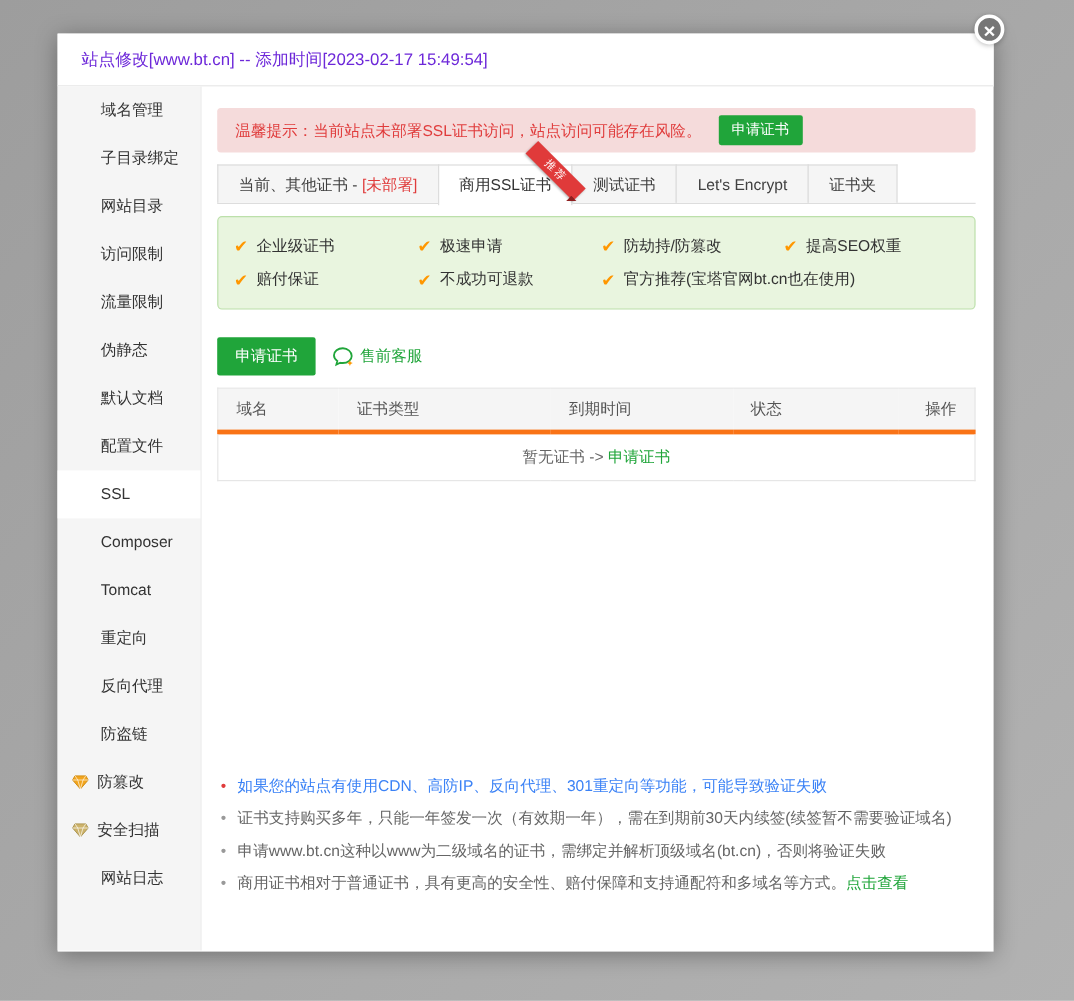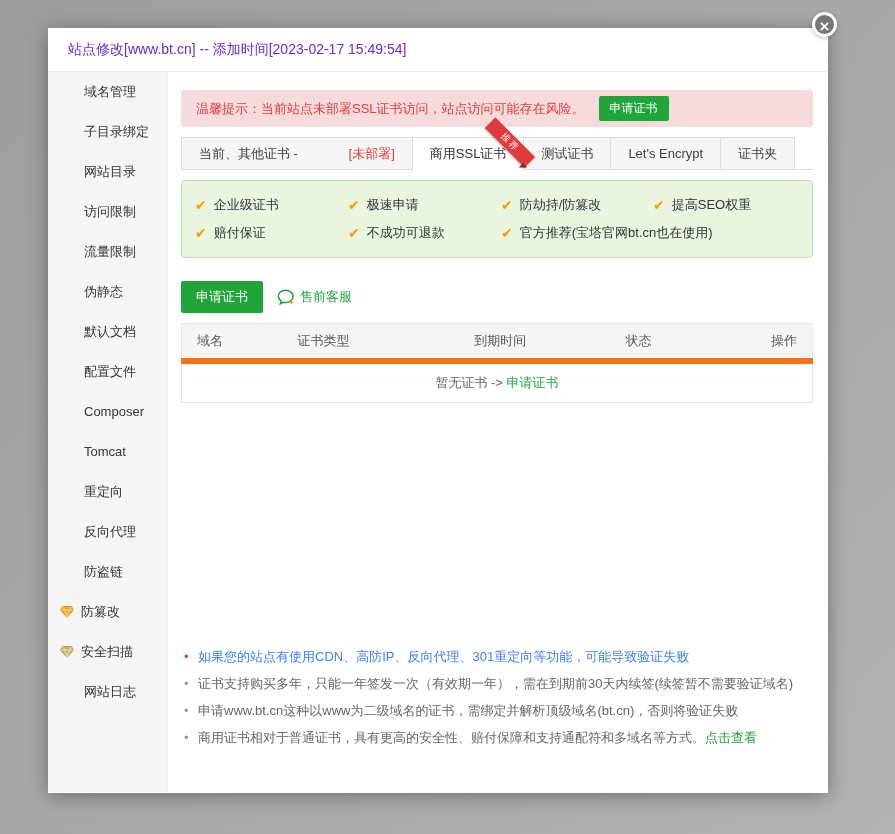--- a/index.html
+++ b/index.html
@@ -46,21 +46,21 @@
     margin-left:14px; background:#20a53a; color:#fff; font-size:12px;
     padding:4px 11px; border:none; border-radius:2px; cursor:pointer;
   }
   
   .tabs { display:flex; margin-top:10px; border-bottom:1px solid #ddd; height:33px; }
   .tab {
     background:#f5f5f5; border:1px solid #ddd; border-bottom:none; margin-right:-1px;
     font-size:13px; color:#404040; padding:0 17px; line-height:32px; cursor:pointer;
     position:relative; white-space:nowrap;
   }
-  .tab .red-tag { color:#e03c3c;margin-left:47px; }
+  .tab .red-tag { color:#e03c3c; }
   .tab.active { background:#fff; color:#333; height:34px; z-index:2; }
   .ribbon {
     position:absolute; top:-3px; right:-15px; width:56px; height:15px;
     background:#e03a3a; transform:rotate(45deg); transform-origin:center;
     color:#fff; font-size:9px; line-height:15px; text-align:center; letter-spacing:2px;
     box-shadow:0 1px 2px rgba(0,0,0,.3); pointer-events:none;
   }
   .ribbon::after {
     content:""; position:absolute; right:-2px; bottom:-4px;
     border:3px solid transparent; border-top-color:#8f1f1f; border-left-color:#8f1f1f;
@@ -78,21 +78,21 @@
   .btn-apply {
     background:#20a53a; color:#fff; border:none; border-radius:2px;
     font-size:13px; padding:7px 15px; cursor:pointer;
   }
   .presale { margin-left:14px; display:flex; align-items:center; color:#20a53a; font-size:13px; cursor:pointer; }
   .presale svg { margin-right:4px; }
   
   .cert-table { margin-top:10px; width:100%; border-collapse:collapse; border:1px solid #e6e6e6; font-size:13px; }
   .cert-table th {
     background:#f5f5f5; font-weight:normal; color:#555; text-align:left;
-    padding:8px 0 8px 15px; border-bottom:6px solid #f97316;
+    padding:8px 0 8px 15px; border-bottom:4px solid #f97316;
   }
   .cert-table th.col-op { text-align:right; padding-right:15px; padding-left:0; }
   .cert-table td { padding:10px 0; text-align:center; color:#666; }
   .green-link { color:#20a53a; cursor:pointer; text-decoration:none; }
   
   .notes { margin-top:240px; }
   .note { position:relative; padding-left:17px; line-height:27px; font-size:13px; color:#666; white-space:nowrap; }
   .note::before { content:"•"; position:absolute; left:3px; color:#999; }
   .note.red { color:#3b82f6; }
   .note.red::before { color:#e03c3c; }
@@ -107,20 +107,21 @@
   <div class="dialog-body">
     <div class="sidebar">
       <div class="side-item">域名管理</div>
       <div class="side-item">子目录绑定</div>
       <div class="side-item">网站目录</div>
       <div class="side-item">访问限制</div>
       <div class="side-item">流量限制</div>
       <div class="side-item">伪静态</div>
       <div class="side-item">默认文档</div>
       <div class="side-item">配置文件</div>
+      <div class="side-item active">SSL</div>
       <div class="side-item">Composer</div>
       <div class="side-item">Tomcat</div>
       <div class="side-item">重定向</div>
       <div class="side-item">反向代理</div>
       <div class="side-item">防盗链</div>
       <div class="side-item premium">
         <svg width="14" height="12" viewBox="0 0 14 12">
           <polygon points="2.5,0.5 11.5,0.5 13.5,4 7,11.5 0.5,4" fill="#f2a51e" stroke="#cf8a10" stroke-width="0.8"></polygon>
           <path d="M0.5,4 H13.5 M2.5,0.5 L4.8,4 L7,11.5 M11.5,0.5 L9.2,4 L7,11.5" stroke="#ffffff" stroke-width="0.7" fill="none" opacity="0.75"></path>
         </svg>

